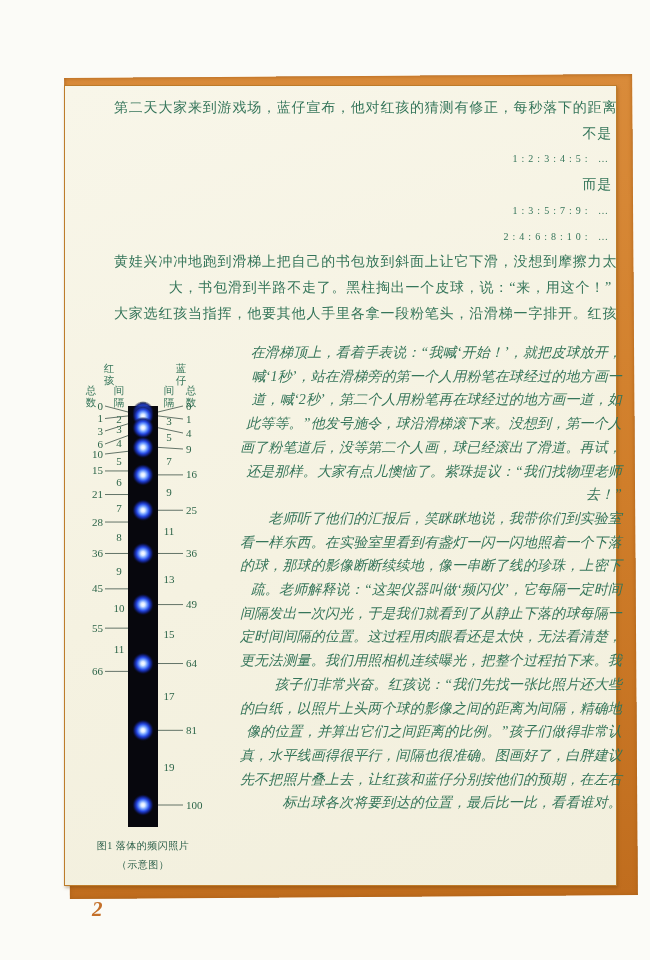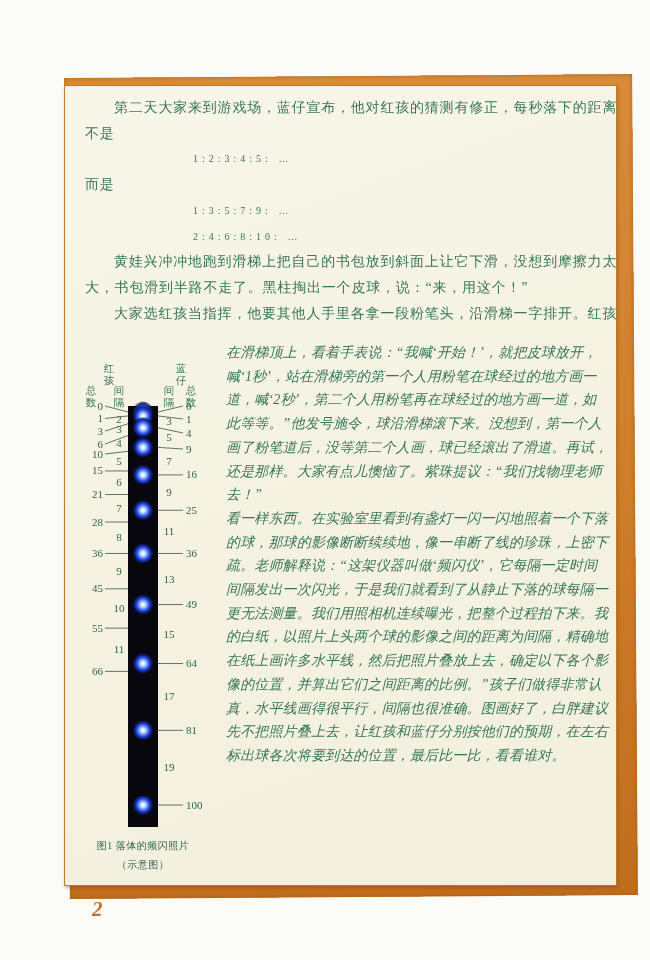--- a/index.html
+++ b/index.html
@@ -4,21 +4,21 @@
 <style>
   html,body{margin:0;padding:0;}
   .stage{position:relative;width:650px;height:960px;background:#fbfbf7;overflow:hidden;
          font-family:"Liberation Serif","DejaVu Serif",serif;}
   .back-cover{position:absolute;left:67px;top:76px;width:568px;height:821px;
               background:linear-gradient(180deg,#d98b3a 0%,#d07e2a 50%,#c06d1e 100%);
               transform:rotate(-0.4deg);box-shadow:inset 0 0 4px #a85f18;}
   .page{position:absolute;left:64px;top:85px;width:553px;height:801px;box-sizing:border-box;
         background:linear-gradient(160deg,#f8f6e9 0%,#f5f2e1 55%,#f2efdd 100%);
         border:1px solid #bd7c2a;box-shadow:1px 2px 3px rgba(110,60,10,.35);}
-  .block{position:absolute;color:#35755a;font-size:14px;}
+  .block{position:absolute;color:#35755a;font-size:14px;text-align:right;}
   .block-a{left:20px;top:9px;width:527px;line-height:25.7px;letter-spacing:0.8px;}
   .block-b{left:161px;top:255px;width:396px;line-height:23.7px;letter-spacing:0.15px;font-style:italic;}
   .tline{white-space:nowrap;}
   .ind{text-indent:29px;}
   .fm{padding-left:108px;letter-spacing:4px;font-size:10px;}
   .figure{position:absolute;left:17px;top:277px;width:136px;height:514px;}
   .fig-svg{position:absolute;left:0;top:0;}
   .tick-t{font-family:"Liberation Serif","DejaVu Serif",serif;font-size:11px;fill:#2d6549;}
   .hdr-t{font-family:"Liberation Serif","DejaVu Serif",serif;font-size:10.5px;fill:#35755a;}
   .tick-l{stroke:#52655a;stroke-width:0.9;fill:none;}
@@ -45,27 +45,29 @@
         <div class="tline ind">大家选红孩当指挥，他要其他人手里各拿一段粉笔头，沿滑梯一字排开。红孩</div>
       </div>
     <div class="block block-b" id="block-b">
         <div class="tline">在滑梯顶上，看着手表说：“我喊‘开始！’，就把皮球放开，</div>
         <div class="tline">喊‘1秒’，站在滑梯旁的第一个人用粉笔在球经过的地方画一</div>
         <div class="tline">道，喊‘2秒’，第二个人用粉笔再在球经过的地方画一道，如</div>
         <div class="tline">此等等。”他发号施令，球沿滑梯滚下来。没想到，第一个人</div>
         <div class="tline">画了粉笔道后，没等第二个人画，球已经滚出了滑道。再试，</div>
         <div class="tline">还是那样。大家有点儿懊恼了。紫珠提议：“我们找物理老师</div>
         <div class="tline">去！”</div>
+        <div class="tline ind">老师听了他们的汇报后，笑眯眯地说，我带你们到实验室</div>
         <div class="tline">看一样东西。在实验室里看到有盏灯一闪一闪地照着一个下落</div>
         <div class="tline">的球，那球的影像断断续续地，像一串断了线的珍珠，上密下</div>
         <div class="tline">疏。老师解释说：“这架仪器叫做‘频闪仪’，它每隔一定时间</div>
         <div class="tline">间隔发出一次闪光，于是我们就看到了从静止下落的球每隔一</div>
+        <div class="tline">定时间间隔的位置。这过程用肉眼看还是太快，无法看清楚，</div>
         <div class="tline">更无法测量。我们用照相机连续曝光，把整个过程拍下来。我</div>
+        <div class="tline ind">孩子们非常兴奋。红孩说：“我们先找一张比照片还大些</div>
         <div class="tline">的白纸，以照片上头两个球的影像之间的距离为间隔，精确地</div>
-        <div class="tline">在纸上画许多水平线，然后把照片叠放上去，确定以下各个影</div>
         <div class="tline">像的位置，并算出它们之间距离的比例。”孩子们做得非常认</div>
         <div class="tline">真，水平线画得很平行，间隔也很准确。图画好了，白胖建议</div>
         <div class="tline">先不把照片叠上去，让红孩和蓝仔分别按他们的预期，在左右</div>
         <div class="tline">标出球各次将要到达的位置，最后比一比，看看谁对。</div>
       </div>
     <div class="figure">
       <svg class="fig-svg" id="fig-svg" width="136" height="470" viewBox="0 0 136 470">
           <defs>
             <radialGradient id="ballG">
               <stop offset="0%" stop-color="#ffffff" stop-opacity="1"></stop>

